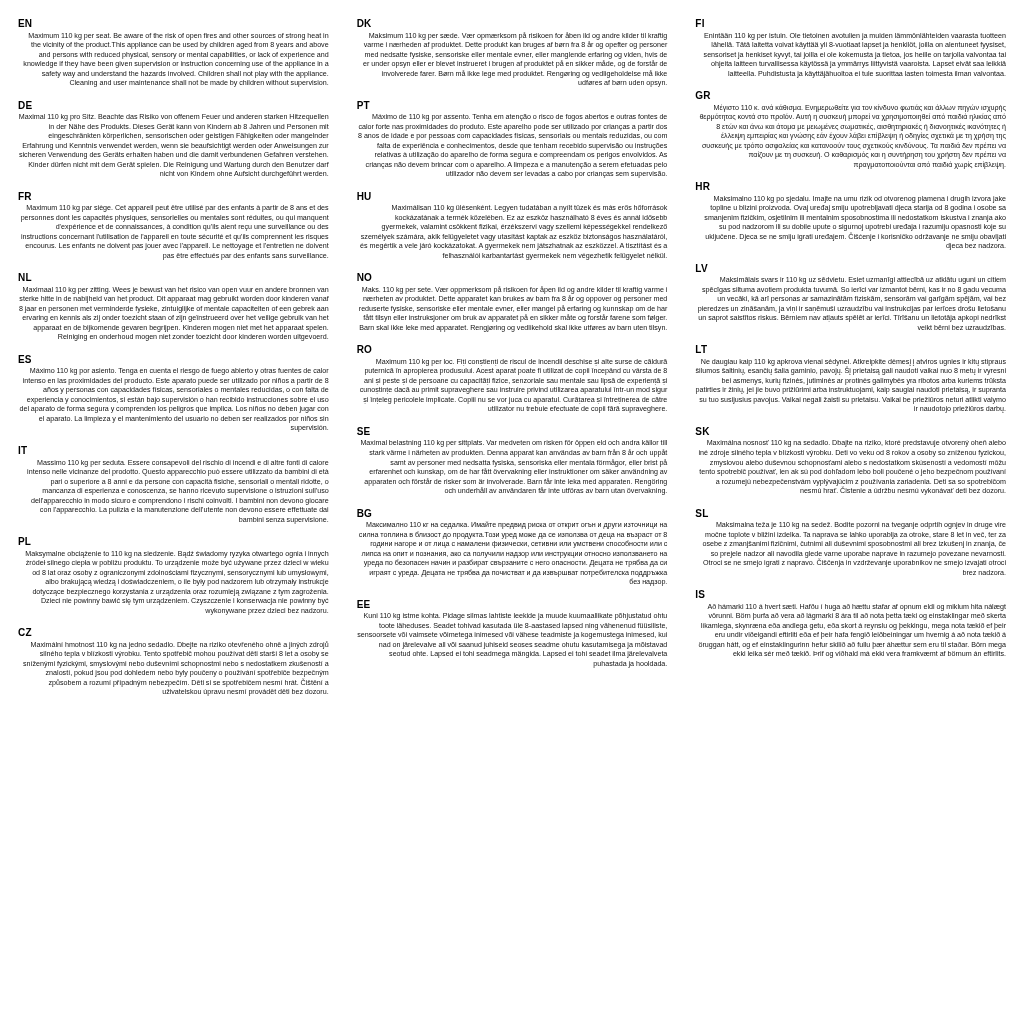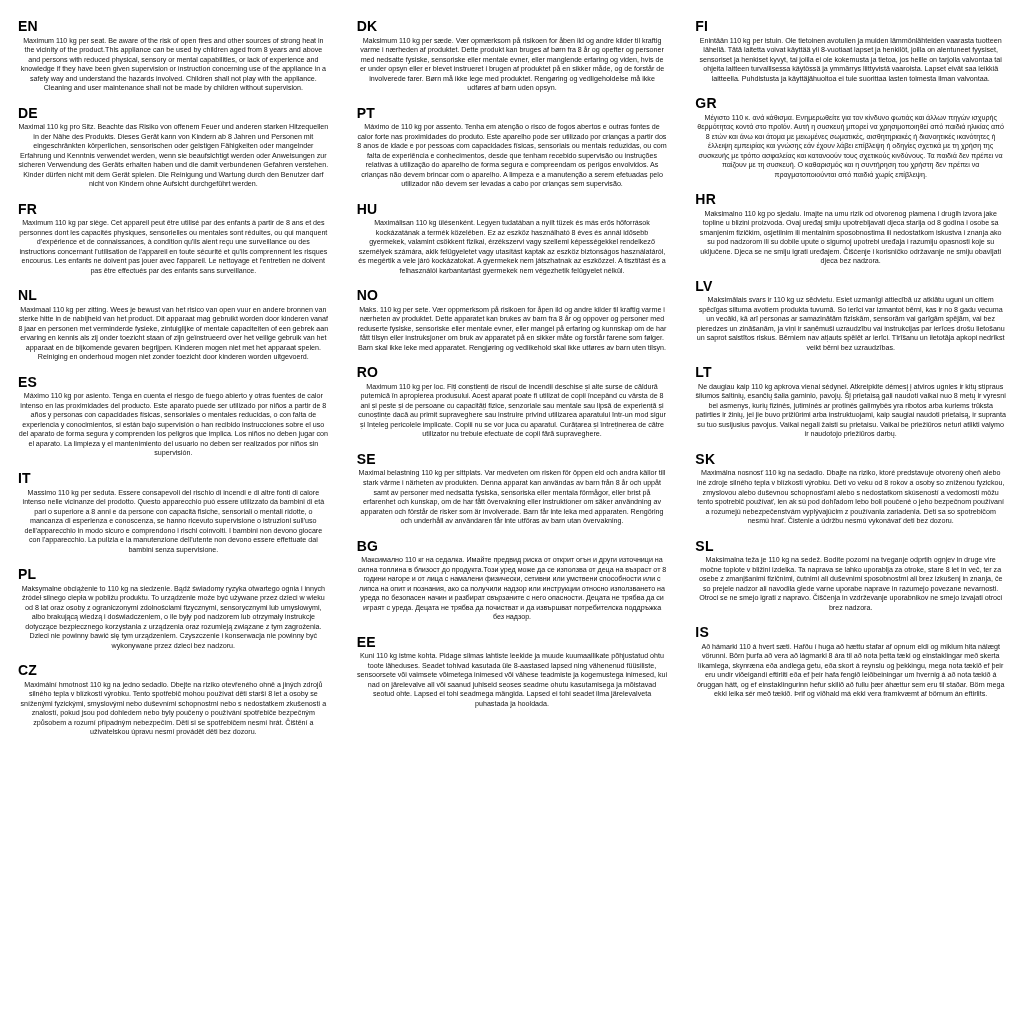--- a/index.html
+++ b/index.html
@@ -27,31 +27,31 @@
     flex: 1 1 0;
     display: flex;
     flex-direction: column;
     gap: 11px;
     min-width: 0;
   }
   .entry {
     break-inside: avoid;
   }
   .lang-code {
-    font-size: 14px;
+    font-size: 10px;
     font-weight: bold;
     letter-spacing: 0.2px;
     margin: 0 0 2.5px 0;
     color: #000000;
   }
   .lang-text {
     font-size: 7.15px;
     line-height: 1.33;
     margin: 0;
-    text-align: center;
+    text-align: right;
     color: #121212;
     hyphens: auto;
     -webkit-hyphens: auto;
     word-spacing: -0.1px;
   }
 </style>
 </head>
 <body>
 
 <div id="page">

